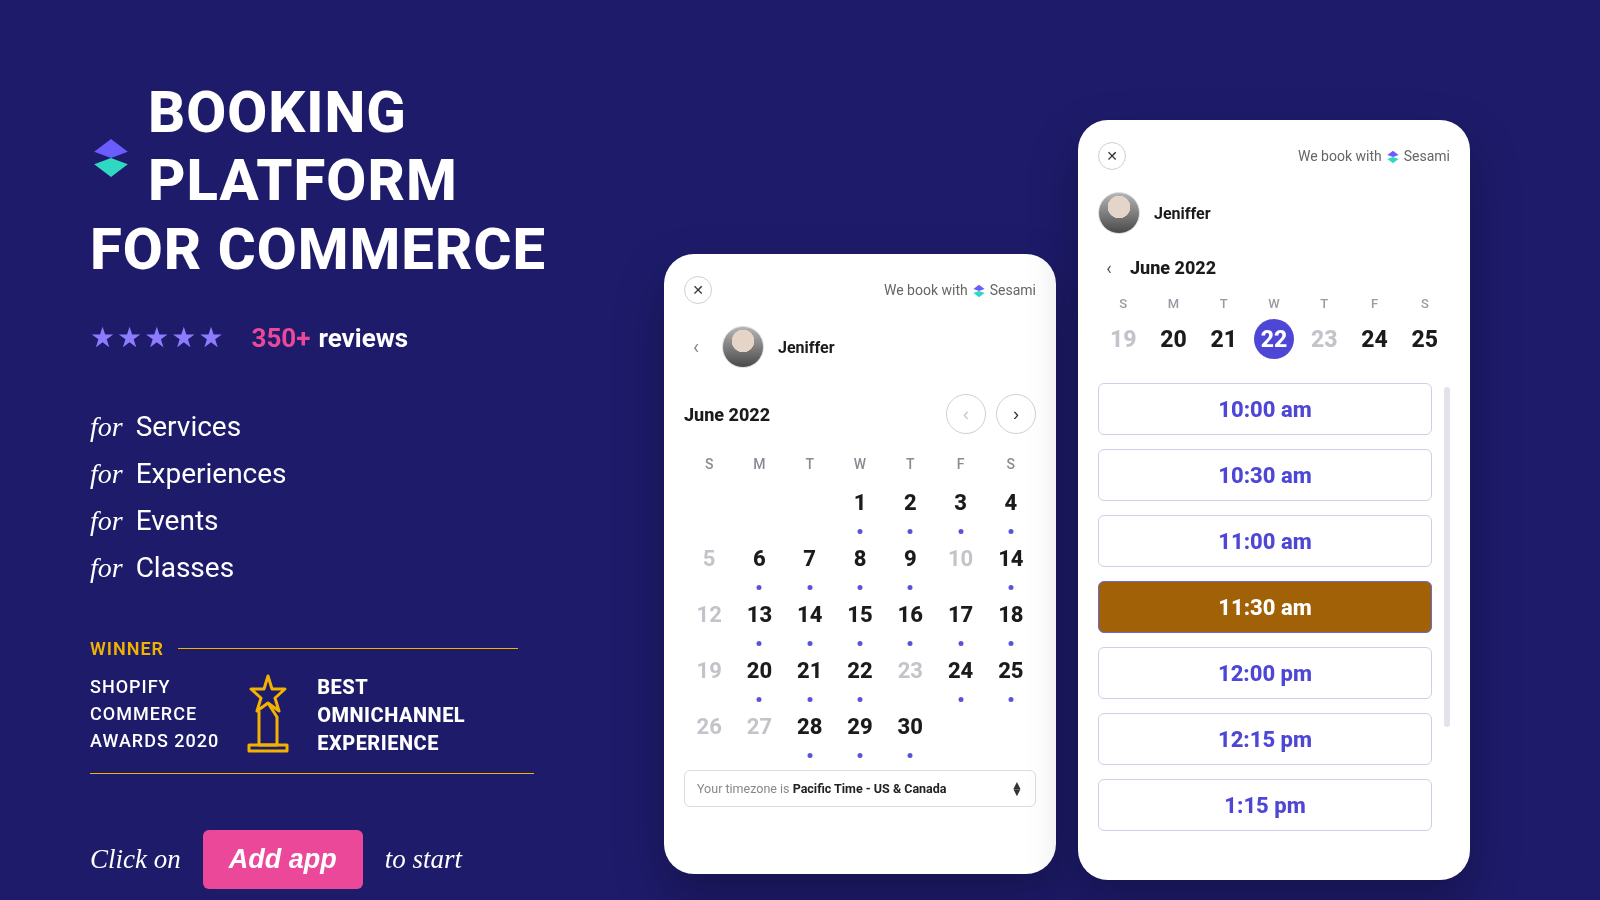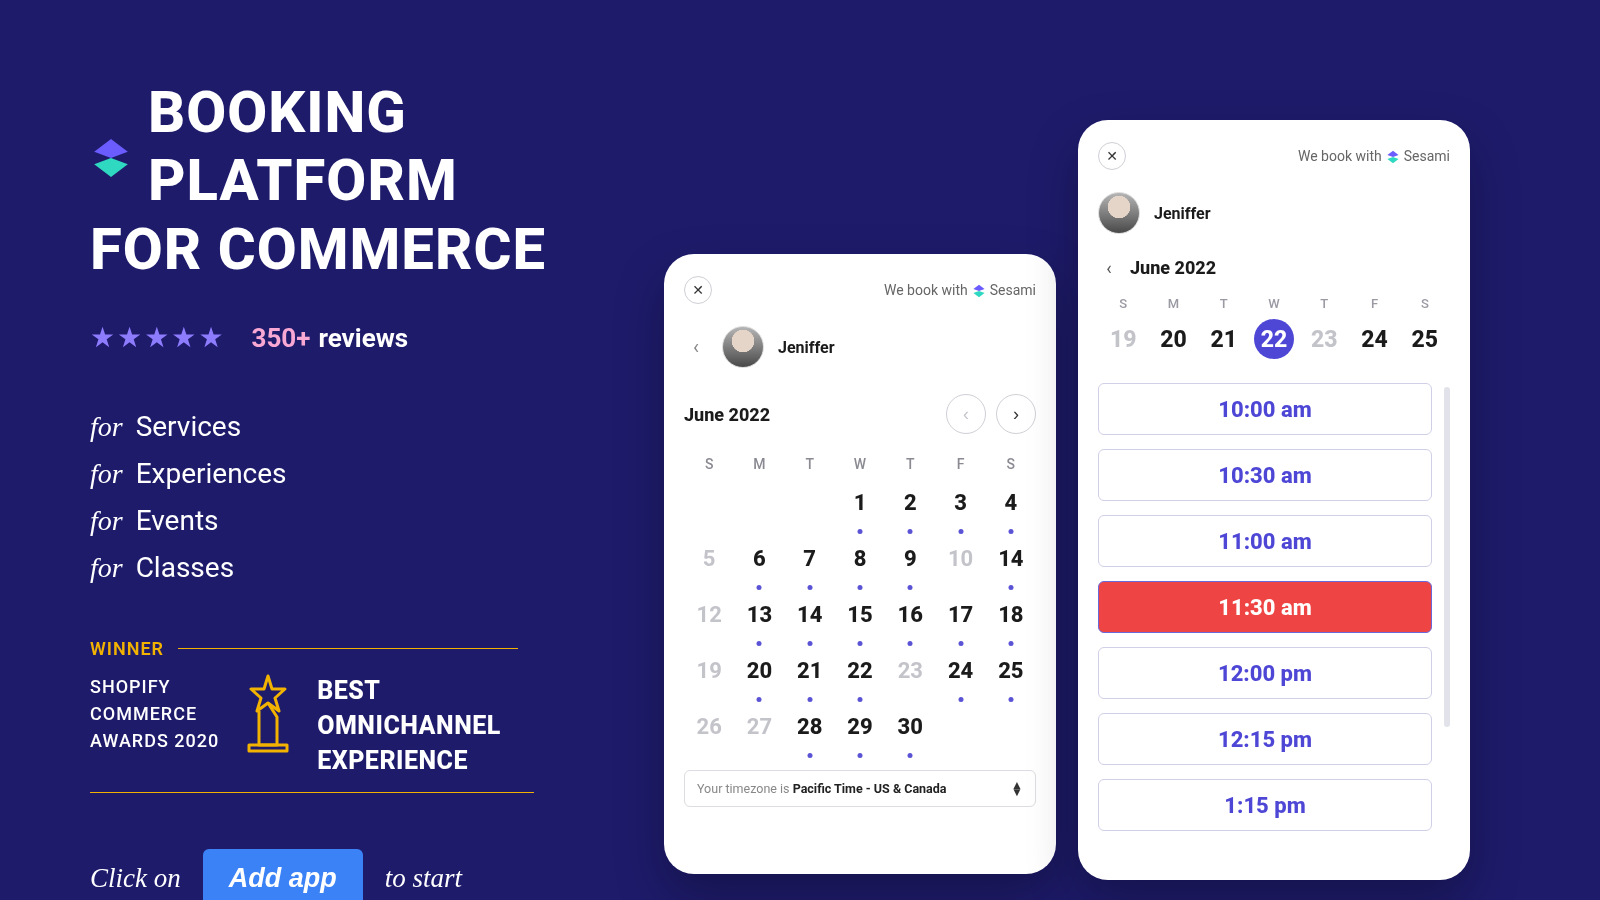--- a/index.html
+++ b/index.html
@@ -32,48 +32,48 @@
 .logo-icon {
   width: 42px; height: 42px; display: inline-block;
 }
 .stars-row {
   margin-top: 38px;
   display: flex;
   align-items: center;
   gap: 26px;
 }
 .stars { color: #8e7cff; font-size: 28px; letter-spacing: 2px; }
-.reviews-count { font-size: 26px; font-weight: 700; color: #f9a8d4; }
+.reviews-count { font-size: 26px; font-weight: 700; color: #ec4899; }
 .reviews-label { font-size: 26px; font-weight: 700; color: #ffffff; margin-left: -18px; }
 
 .for-list { margin-top: 56px; display:flex; flex-direction:column; gap:14px; }
 .for-item { font-size: 28px; }
 .for-italic { font-style: italic; font-family: Georgia, serif; font-weight: 400; margin-right:6px;}
 
 .award {
   margin-top: 54px;
 }
 .winner-row {
   display:flex; align-items:center; gap:14px; color:#f2b200; font-size:18px; letter-spacing:1px; font-weight:600;
 }
 .winner-line { flex:1; height:1px; background:#f2b200; max-width:340px;}
 .award-body { display:flex; gap:20px; margin-top:14px; }
 .award-left { font-size:18px; line-height:1.5; letter-spacing:1px; font-weight:500;}
 .trophy { color:#f2b200; }
-.award-right { font-size:25px; font-weight:800; letter-spacing:0.5px; line-height:1.4;}
+.award-right { font-size:20px; font-weight:800; letter-spacing:0.5px; line-height:1.4;}
 .award-bottom-line { height:1px; background:#f2b200; margin-top:14px; max-width:444px;}
 
 .cta-row {
   margin-top: 56px;
   display:flex; align-items:center; gap:22px;
   font-size: 27px;
 }
 .cta-italic { font-family: Georgia, serif; font-style: italic; }
 .add-app-btn {
-  background:#3b82f6;
+  background:#ec4899;
   color:#fff;
   border:none;
   padding: 14px 26px;
   font-size:27px;
   font-weight:800;
   font-style: italic;
   border-radius:6px;
   cursor:pointer;
 }
 
@@ -168,21 +168,21 @@
 .slots-wrap {
   margin-top:24px; position:relative; flex:1; overflow:hidden;
   display:flex; gap:12px;
 }
 .slots { flex:1; display:flex; flex-direction:column; gap:14px;}
 .slot {
   border:1.5px solid #cfcfe8; border-radius:6px;
   height:52px; display:flex; align-items:center; justify-content:center;
   font-size:22px; font-weight:800; color:#4e47d6; cursor:pointer; background:#fff;
 }
-.slot.sel { background:#ef4444; color:#fff; border-color:#6a68db;}
+.slot.sel { background:#a16207; color:#fff; border-color:#6a68db;}
 .scroll-ind { width:6px; background:#e2e2ea; border-radius:4px; height:340px; margin-top:4px;}
 </style>
 </head>
 <body>
 
 <div class="marketing">
   <div class="headline">
     <div class="headline-row1">
       <span class="logo-icon">
         <svg viewBox="0 0 40 40" width="42" height="42">

